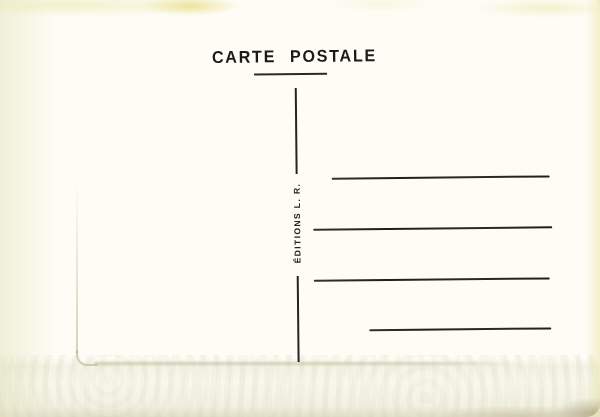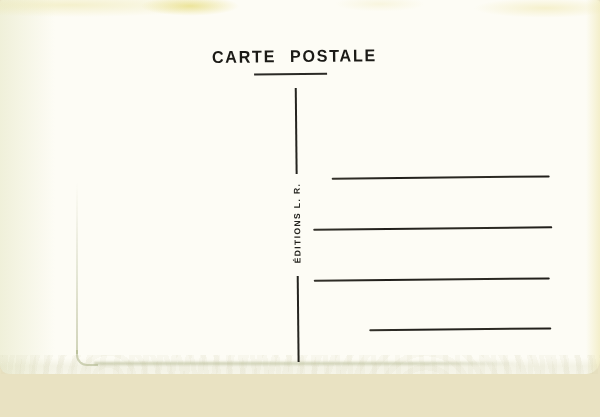--- a/index.html
+++ b/index.html
@@ -1,16 +1,16 @@
 <!DOCTYPE html>
 <html><head>
 <meta charset="utf-8">
 <style>
   html,body{margin:0;padding:0;background:#e9e2c2;}
-  .stage{position:relative;width:600px;height:374px;overflow:hidden;
+  .stage{position:relative;width:600px;height:417px;overflow:hidden;
          font-family:"Liberation Sans",sans-serif;}
   
   .card{position:absolute;inset:0;border-radius:2px 3px 14px 9px;
     background:
       
       radial-gradient(ellipse 70px 14px at 190px 6px, rgba(230,219,120,0.70), rgba(230,219,120,0) 70%),
       radial-gradient(ellipse 210px 16px at 70px 5px,  rgba(234,226,155,0.45), rgba(234,226,155,0) 75%),
       radial-gradient(ellipse 95px 13px at 545px 8px,  rgba(238,229,165,0.50), rgba(238,229,165,0) 75%),
       radial-gradient(ellipse 60px 10px at 380px 4px,  rgba(240,233,180,0.35), rgba(240,233,180,0) 75%),
       

